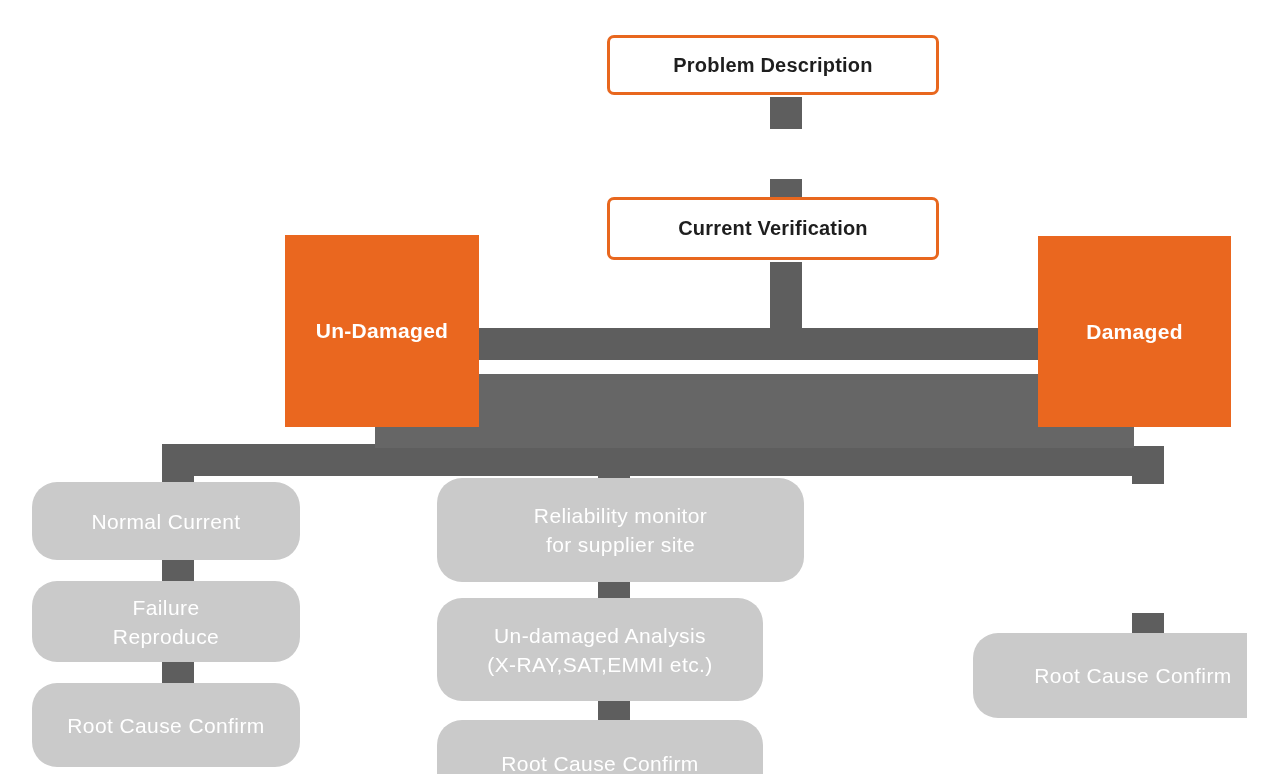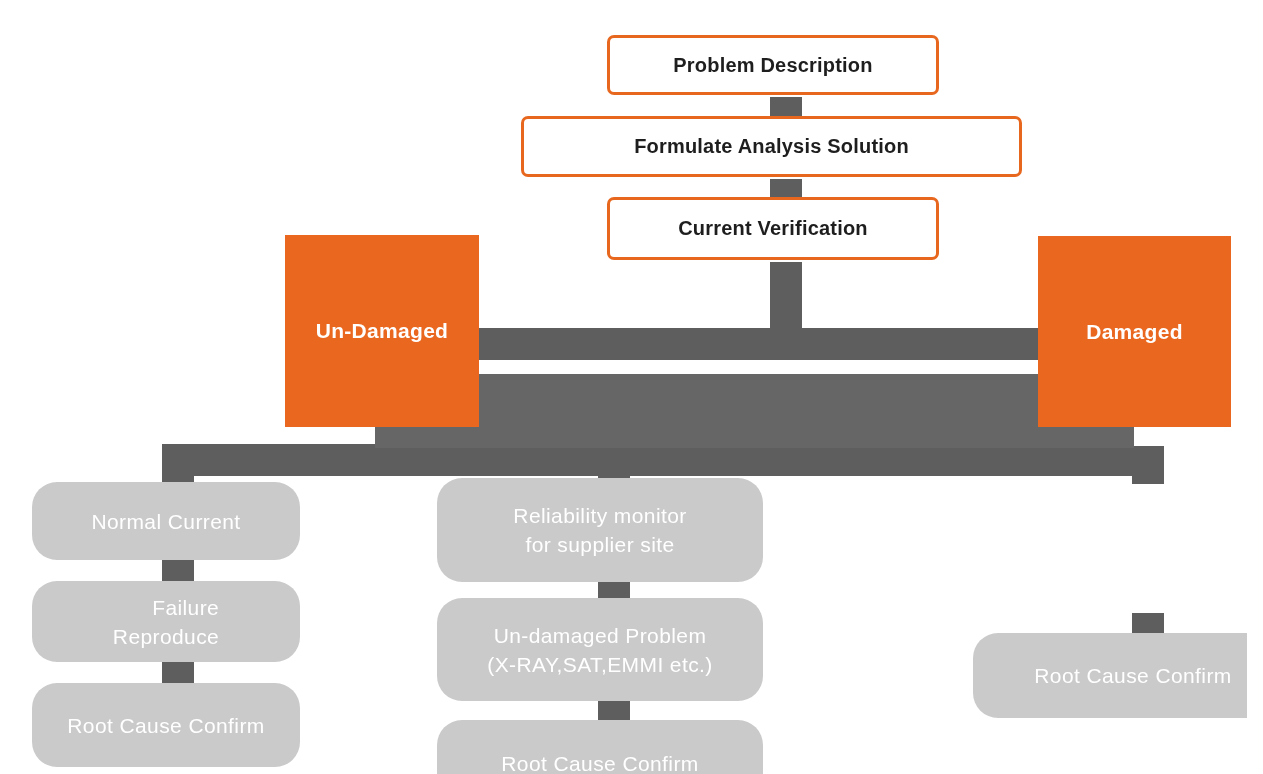--- a/index.html
+++ b/index.html
@@ -68,51 +68,50 @@
     z-index:1;
   }
 </style>
 </head>
 <body>
 
 <div class="canvas">
 
   <div class="abs top-node" style="left:575px;top:3px;width:332px;height:60px;">Problem Description</div>
 
-  <div class="abs top-node" style="left:489px;top:84px;width:501px;height:61px;">Formulate Analysis Solution</div>
 
   <div class="abs top-node" style="left:575px;top:165px;width:332px;height:63px;">Current Verification</div>
 
   <div class="abs connector" style="left:738px;top:65px;width:4px;height:17px;"></div>
   <div class="abs connector" style="left:738px;top:147px;width:4px;height:16px;"></div>
   <div class="abs connector" style="left:738px;top:230px;width:4px;height:68px;"></div>
 
   <div class="abs connector" style="left:447px;top:296px;width:559px;height:5px;"></div>
 
   <div class="abs bar" style="left:343px;top:342px;width:759px;height:74px;"></div>
 
   <div class="abs connector" style="left:130px;top:412px;width:972px;height:4px;"></div>
 
   <div class="abs orange-node" style="left:253px;top:203px;width:194px;height:192px;">Un-Damaged</div>
 
   <div class="abs orange-node" style="left:1006px;top:204px;width:193px;height:191px;">Damaged</div>
 
   <div class="abs connector" style="left:130px;top:414px;width:4px;height:38px;"></div>
   <div class="abs gray-node" style="left:0px;top:450px;width:268px;height:78px;">Normal Current</div>
   <div class="abs connector" style="left:130px;top:527px;width:4px;height:24px;"></div>
-  <div class="abs gray-node" style="left:0px;top:549px;width:268px;height:81px;text-align:right;">Failure
+  <div class="abs gray-node" style="left:0px;top:549px;width:268px;height:81px;">Failure
 Reproduce</div>
   <div class="abs connector" style="left:130px;top:629px;width:4px;height:24px;"></div>
   <div class="abs gray-node" style="left:0px;top:651px;width:268px;height:84px;">Root Cause Confirm</div>
 
   <div class="abs connector" style="left:566px;top:414px;width:4px;height:34px;"></div>
-  <div class="abs gray-node" style="left:405px;top:446px;width:326px;height:104px;">Reliability monitor
+  <div class="abs gray-node" style="left:405px;top:446px;width:367px;height:104px;">Reliability monitor
 for supplier site</div>
   <div class="abs connector" style="left:566px;top:549px;width:4px;height:18px;"></div>
-  <div class="abs gray-node" style="left:405px;top:566px;width:326px;height:103px;">Un-damaged Problem
+  <div class="abs gray-node" style="left:405px;top:566px;width:326px;height:103px;">Un-damaged Analysis
 (X-RAY,SAT,EMMI etc.)</div>
   <div class="abs connector" style="left:566px;top:668px;width:4px;height:21px;"></div>
   <div class="abs gray-node" style="left:405px;top:688px;width:326px;height:86px;">Root Cause Confirm</div>
 
   <div class="abs connector" style="left:1100px;top:414px;width:4px;height:38px;"></div>
   <div class="abs connector" style="left:1100px;top:581px;width:4px;height:21px;"></div>
   <div class="abs gray-node" style="left:941px;top:601px;width:320px;height:85px;">Root Cause Confirm</div>
 
 </div>
 

